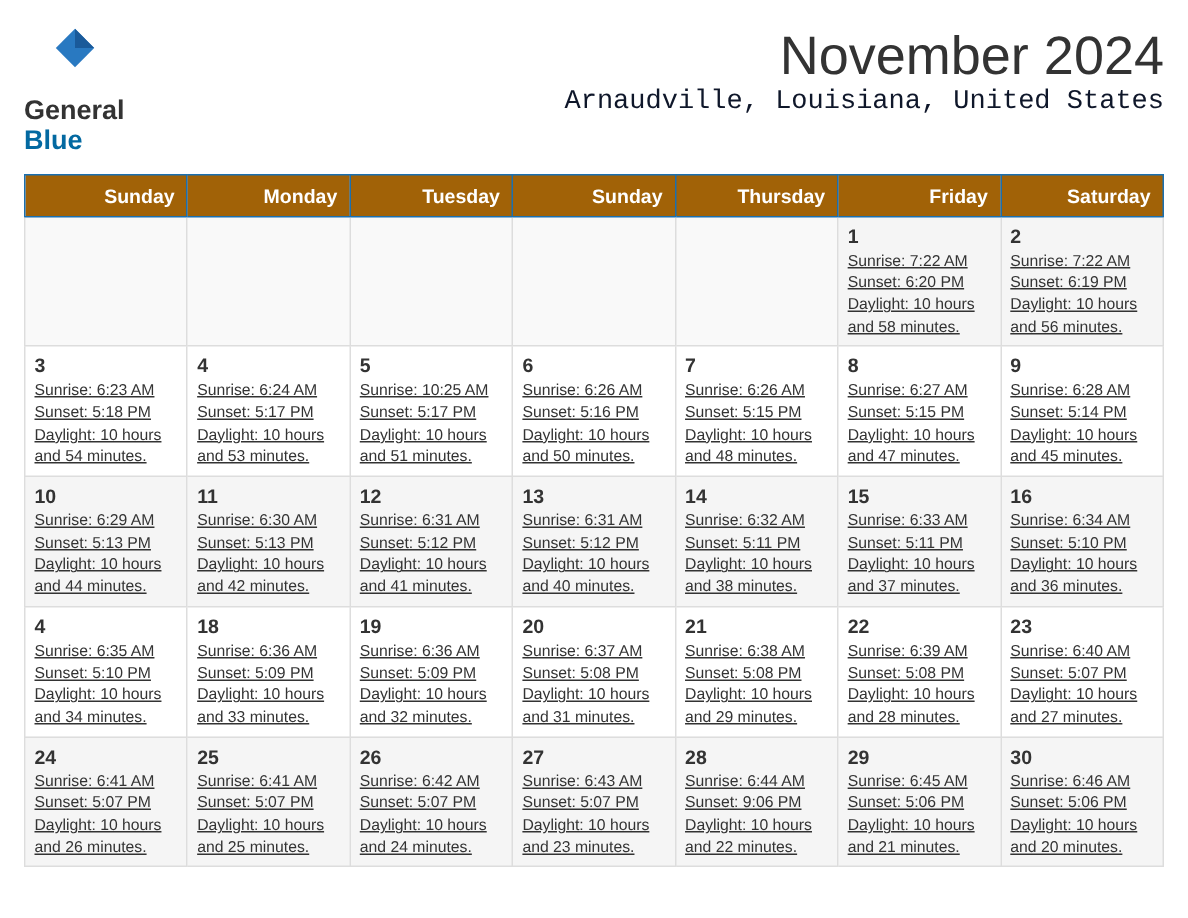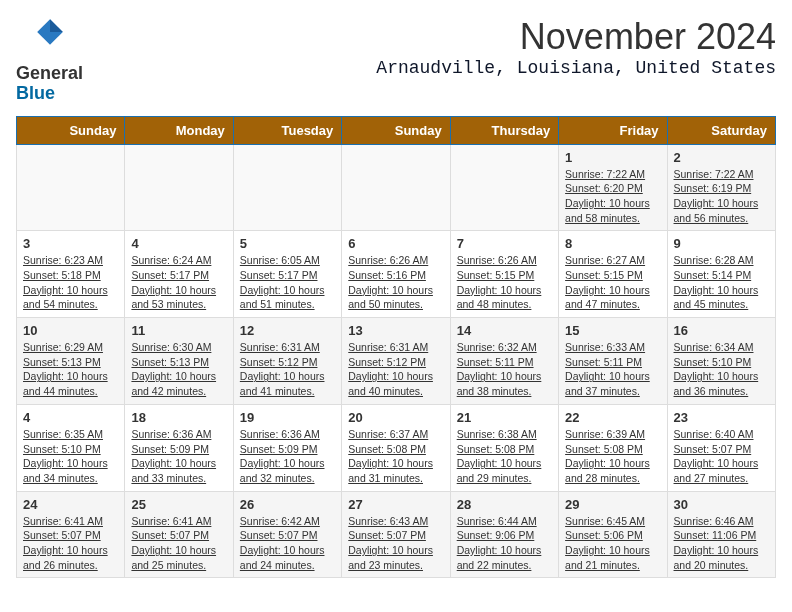--- a/index.html
+++ b/index.html
@@ -151,21 +151,21 @@
 Daylight: 10 hours and 54 minutes.</div>
         </td>
         <td>
           <span class="day-number">4</span>
           <div class="day-info">Sunrise: 6:24 AM
 Sunset: 5:17 PM
 Daylight: 10 hours and 53 minutes.</div>
         </td>
         <td>
           <span class="day-number">5</span>
-          <div class="day-info">Sunrise: 6:05 AM
+          <div class="day-info">Sunrise: 10:25 AM
 Sunset: 5:17 PM
 Daylight: 10 hours and 51 minutes.</div>
         </td>
         <td>
           <span class="day-number">6</span>
           <div class="day-info">Sunrise: 6:26 AM
 Sunset: 5:16 PM
 Daylight: 10 hours and 50 minutes.</div>
         </td>
         <td>
@@ -308,18 +308,18 @@
         </td>
         <td>
           <span class="day-number">29</span>
           <div class="day-info">Sunrise: 6:45 AM
 Sunset: 5:06 PM
 Daylight: 10 hours and 21 minutes.</div>
         </td>
         <td>
           <span class="day-number">30</span>
           <div class="day-info">Sunrise: 6:46 AM
-Sunset: 11:06 PM
+Sunset: 5:06 PM
 Daylight: 10 hours and 20 minutes.</div>
         </td>
       </tr>
     </tbody>
 </table>
 
 </body></html>

